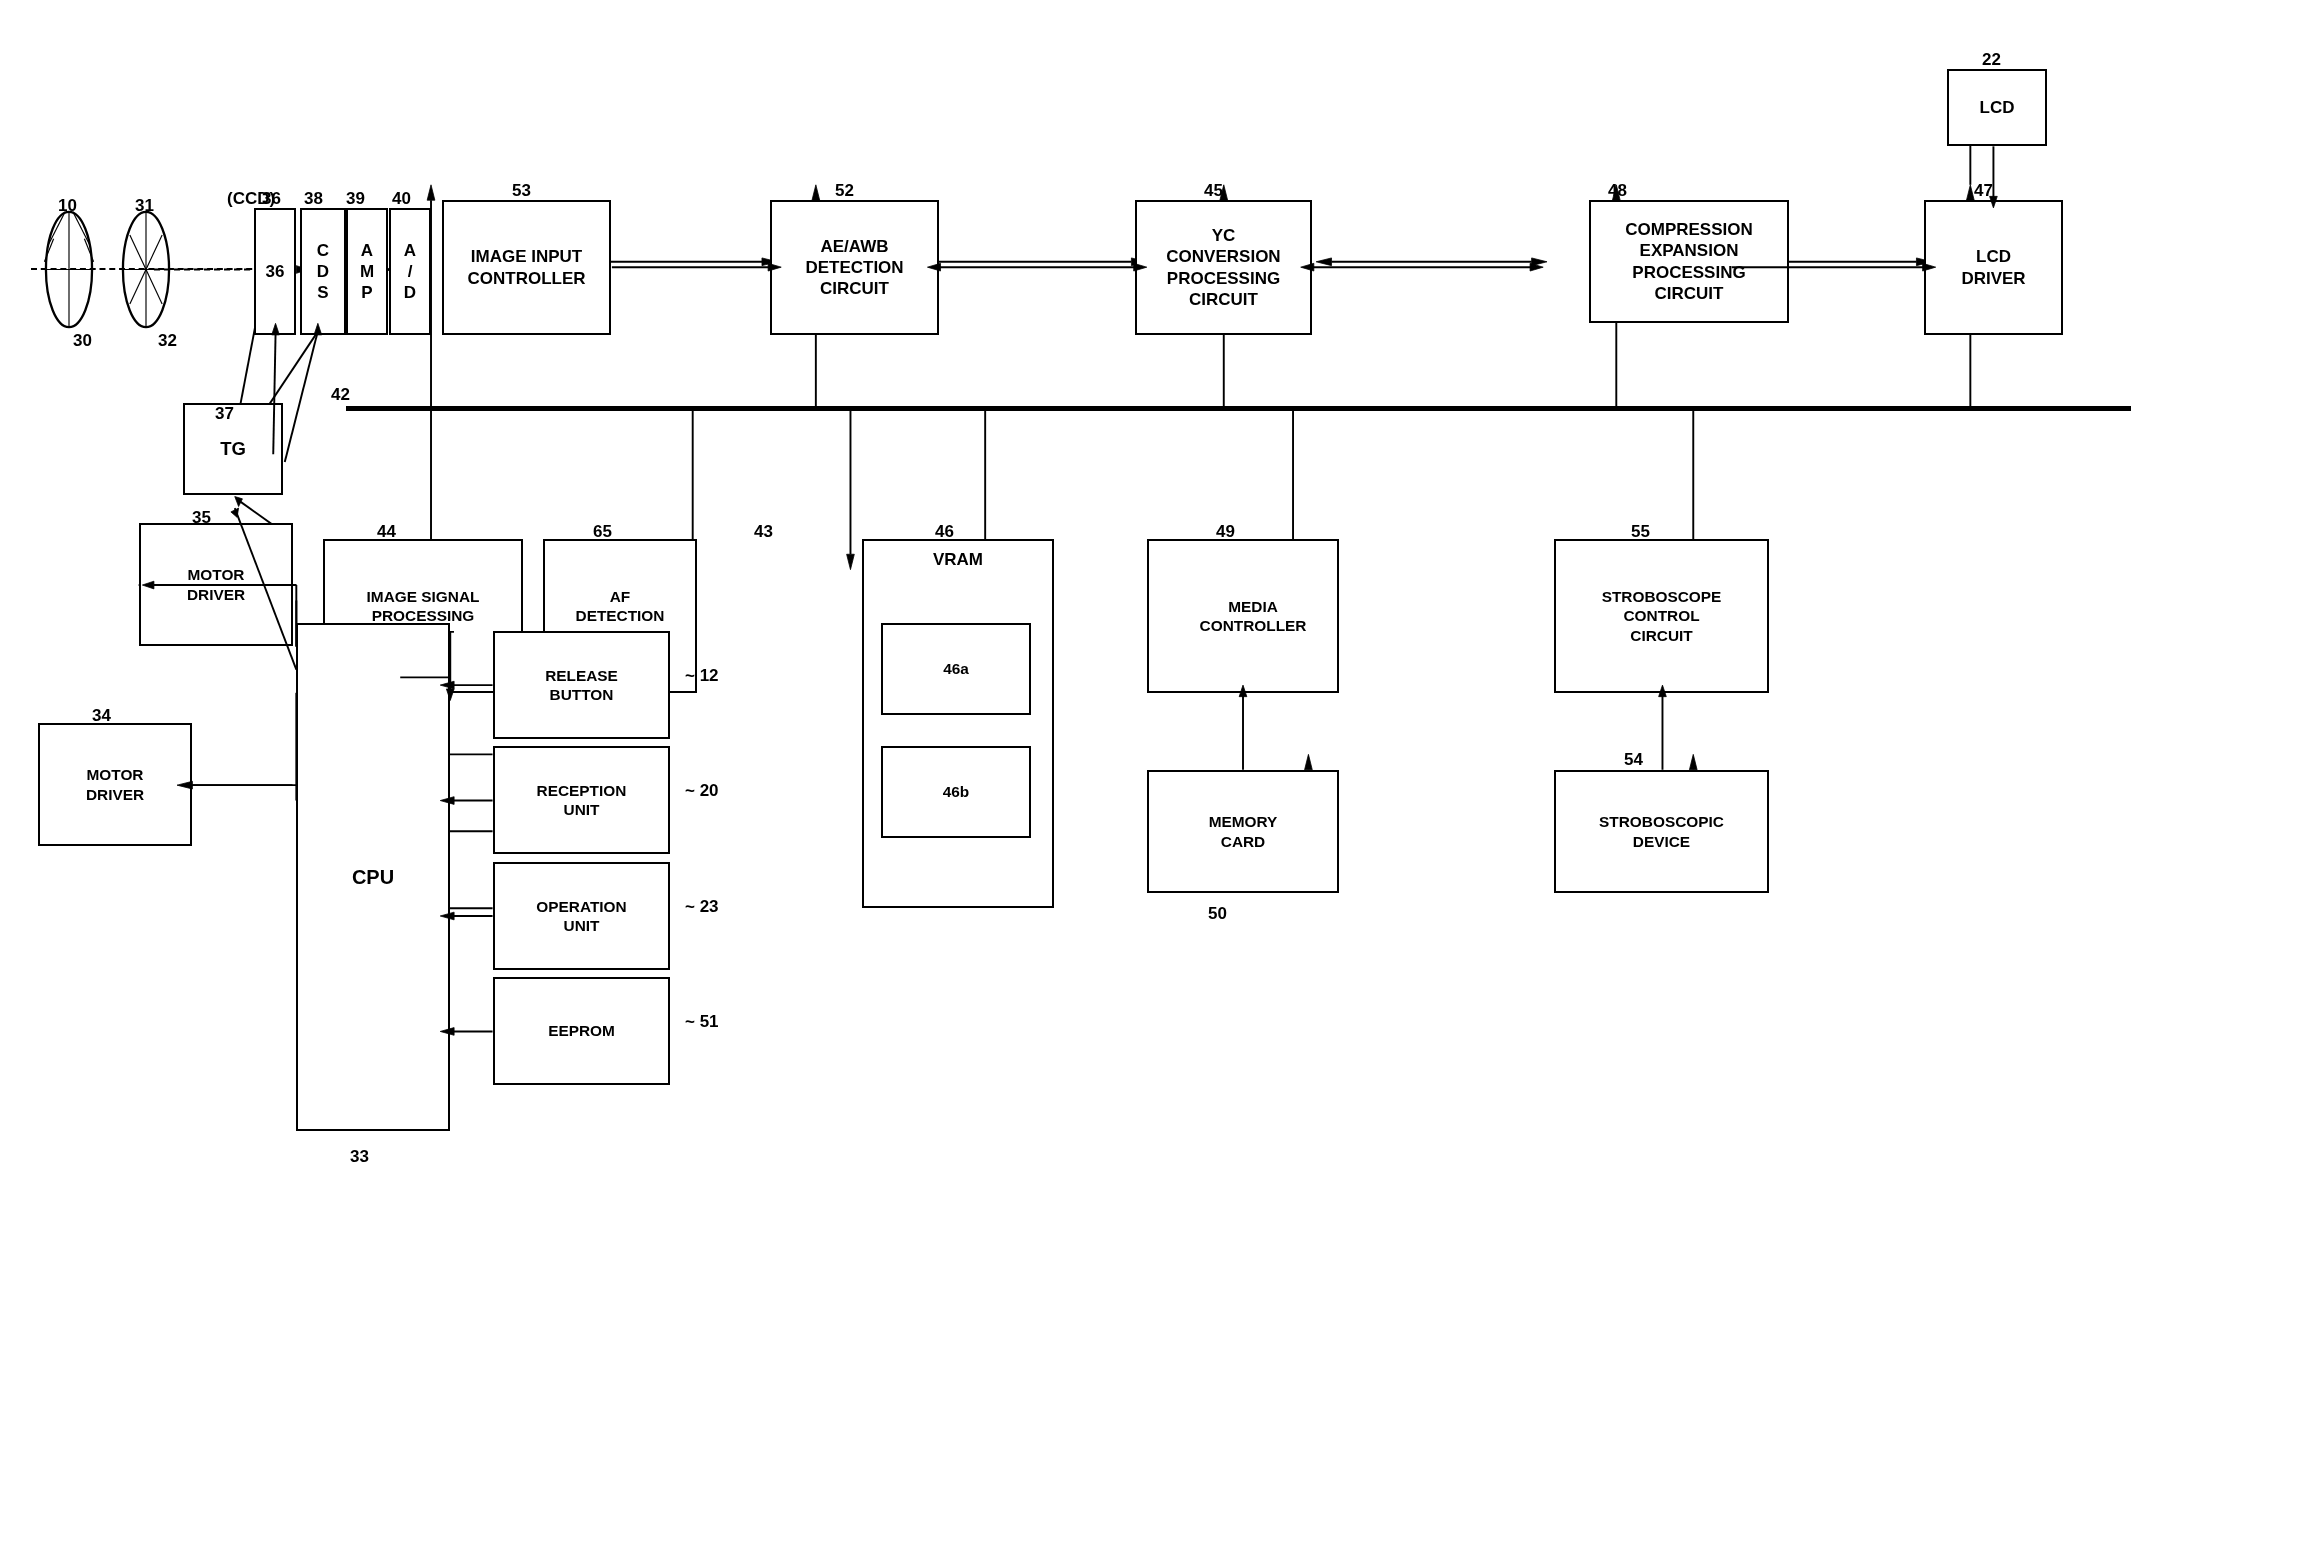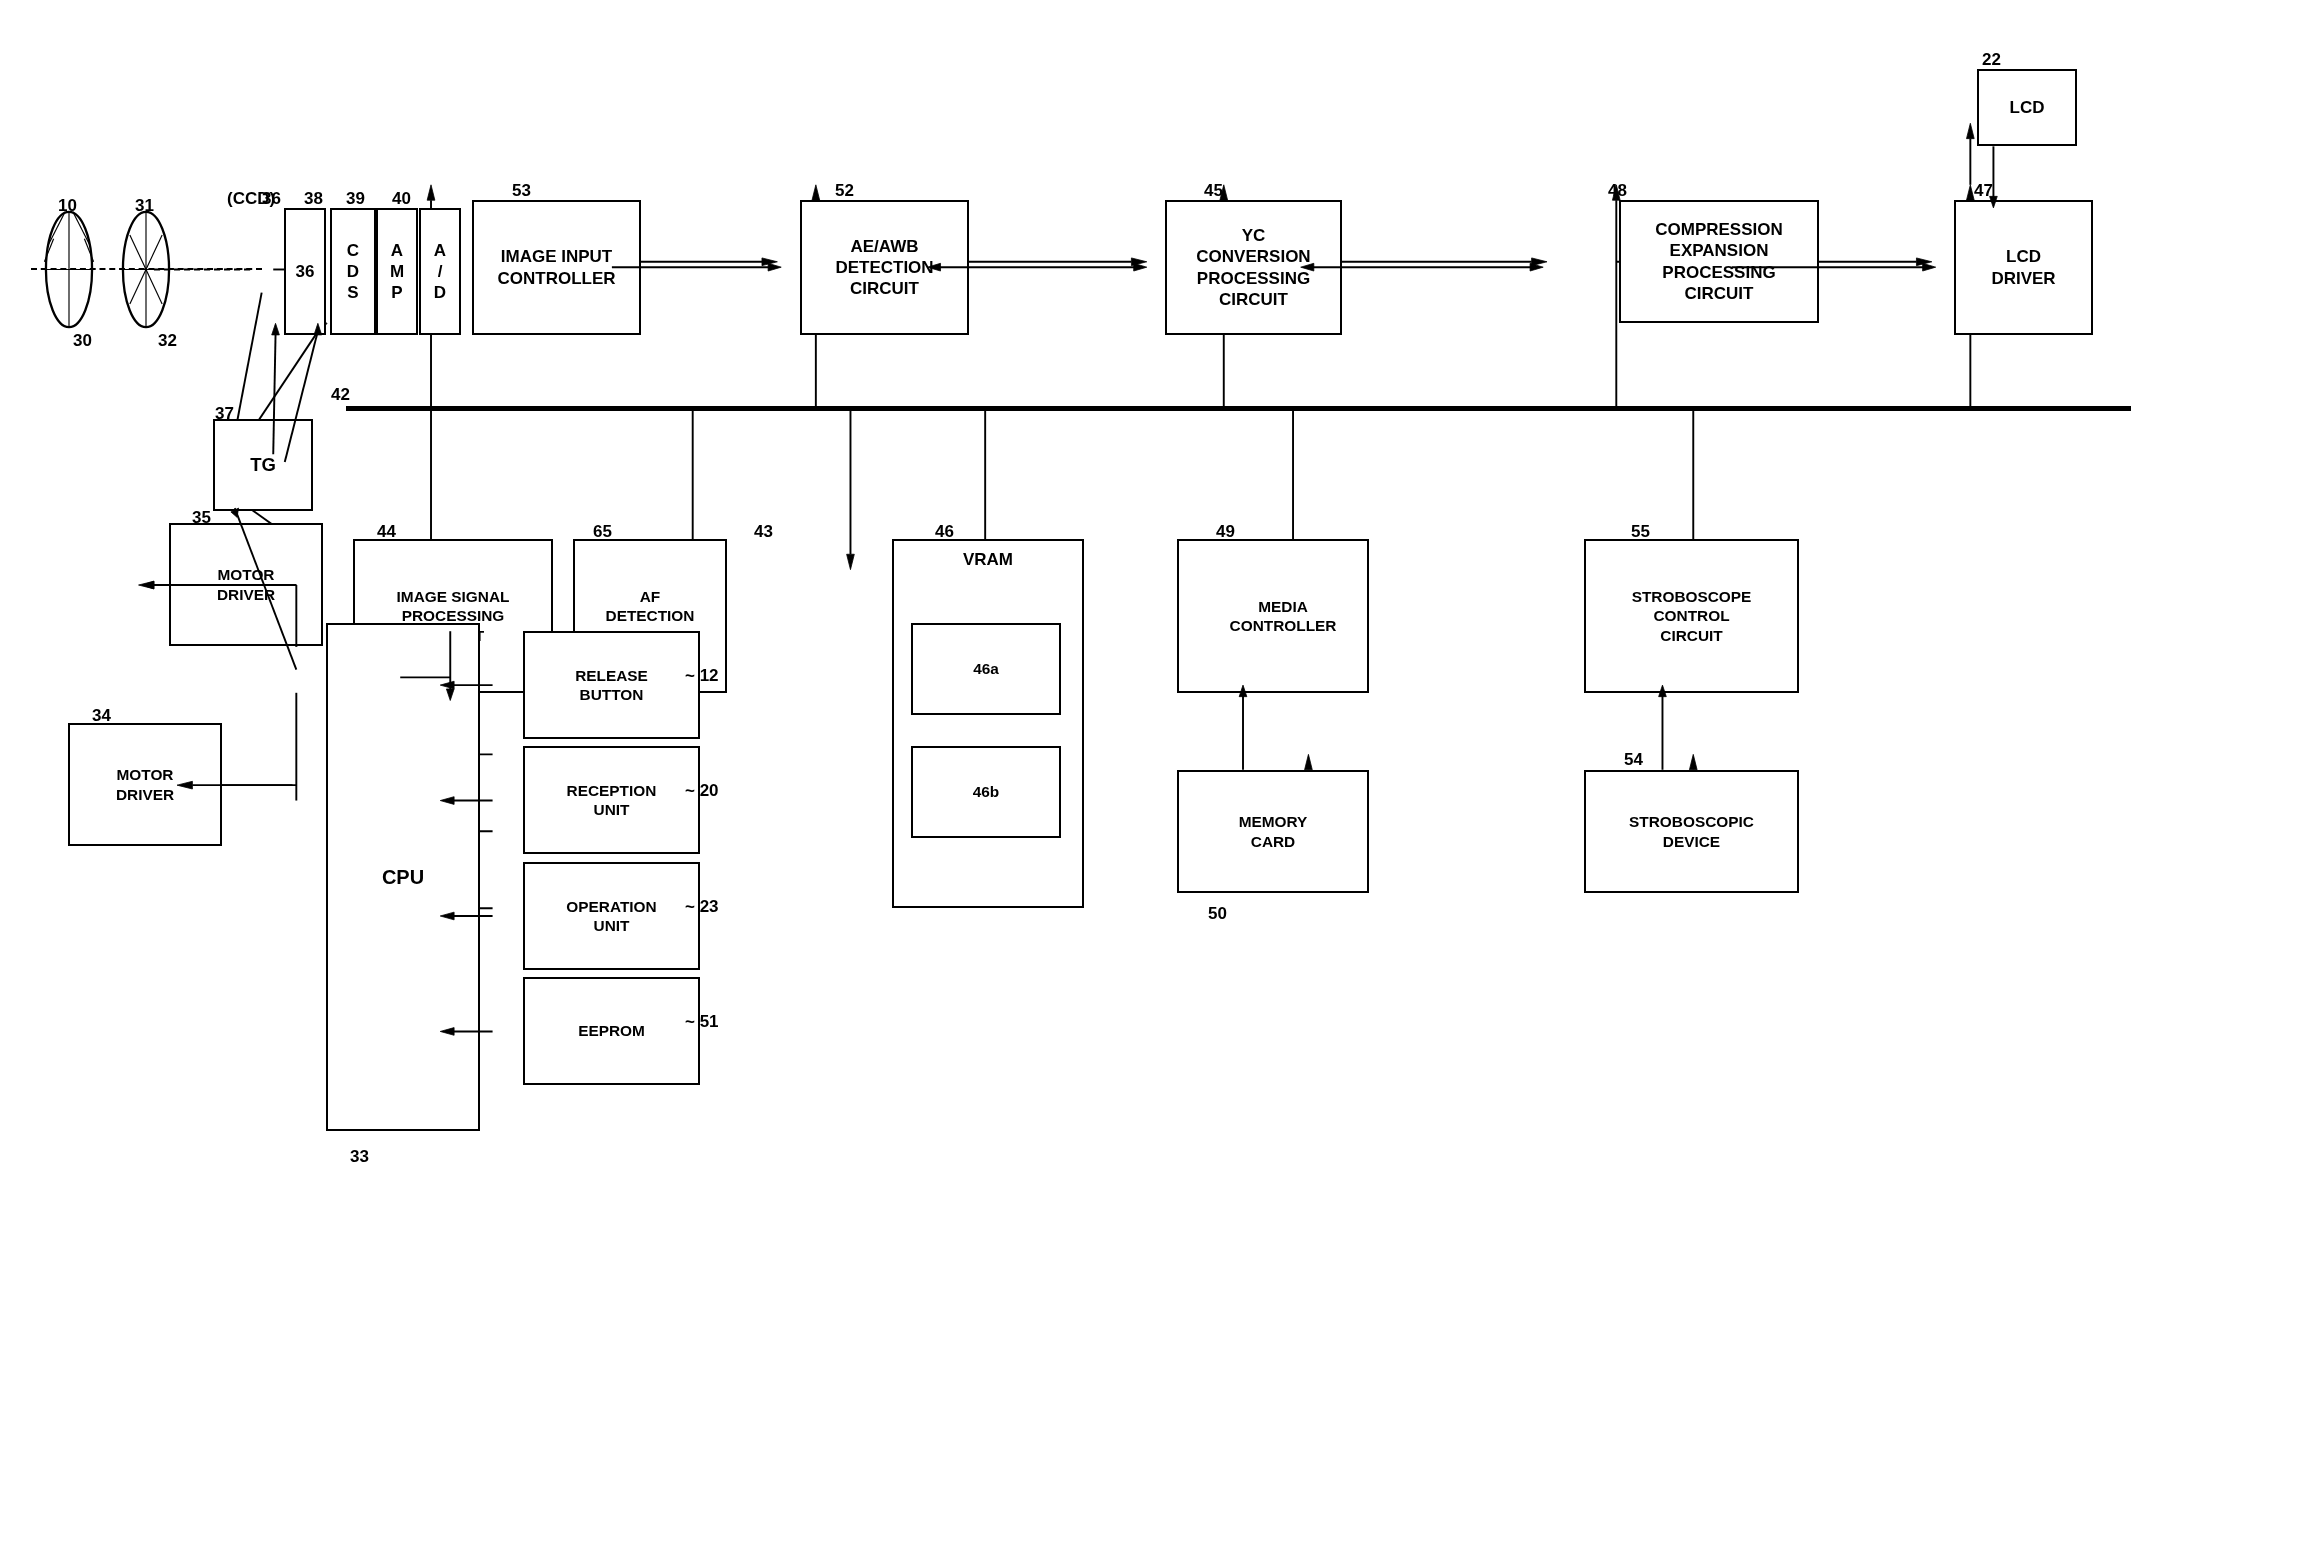--- a/index.html
+++ b/index.html
@@ -20,21 +20,20 @@
       position: absolute;
       border: 2.3px solid #000;
       background: #fff;
       display: flex;
       align-items: center;
       justify-content: center;
       text-align: center;
       font-size: 17px;
       font-weight: bold;
       line-height: 1.25;
-      margin-left: 30px;
     }
     .label {
       position: absolute;
       font-size: 17px;
       font-weight: bold;
       text-align: center;
       color: #000;
     }
     svg.arrows {
       position: absolute;
@@ -292,21 +291,21 @@
   <div class="box" style="left:1554px; top:770px; width:215px; height:123px; font-size:15.4px;">
     <span>STROBOSCOPIC<br>DEVICE</span>
   </div>
   <div class="label" style="left:1624px; top:750px;">54</div>
 
   <div class="box" style="left:296px; top:623px; width:154px; height:508px; font-size:20px;">
     <span>CPU</span>
   </div>
   <div class="label" style="left:350px; top:1147px;">33</div>
 
-  <div class="box" style="left:183px; top:419px; width:100px; height:92px; font-size:18.5px;">
+  <div class="box" style="left:183px; top:403px; width:100px; height:92px; font-size:18.5px;">
     <span>TG</span>
   </div>
   <div class="label" style="left:215px; top:404px;">37</div>
 
   <div class="box" style="left:139px; top:523px; width:154px; height:123px; font-size:15.4px;">
     <span>MOTOR<br>DRIVER</span>
   </div>
   <div class="label" style="left:192px; top:508px;">35</div>
 
   <div class="box" style="left:38px; top:723px; width:154px; height:123px; font-size:15.4px;">

